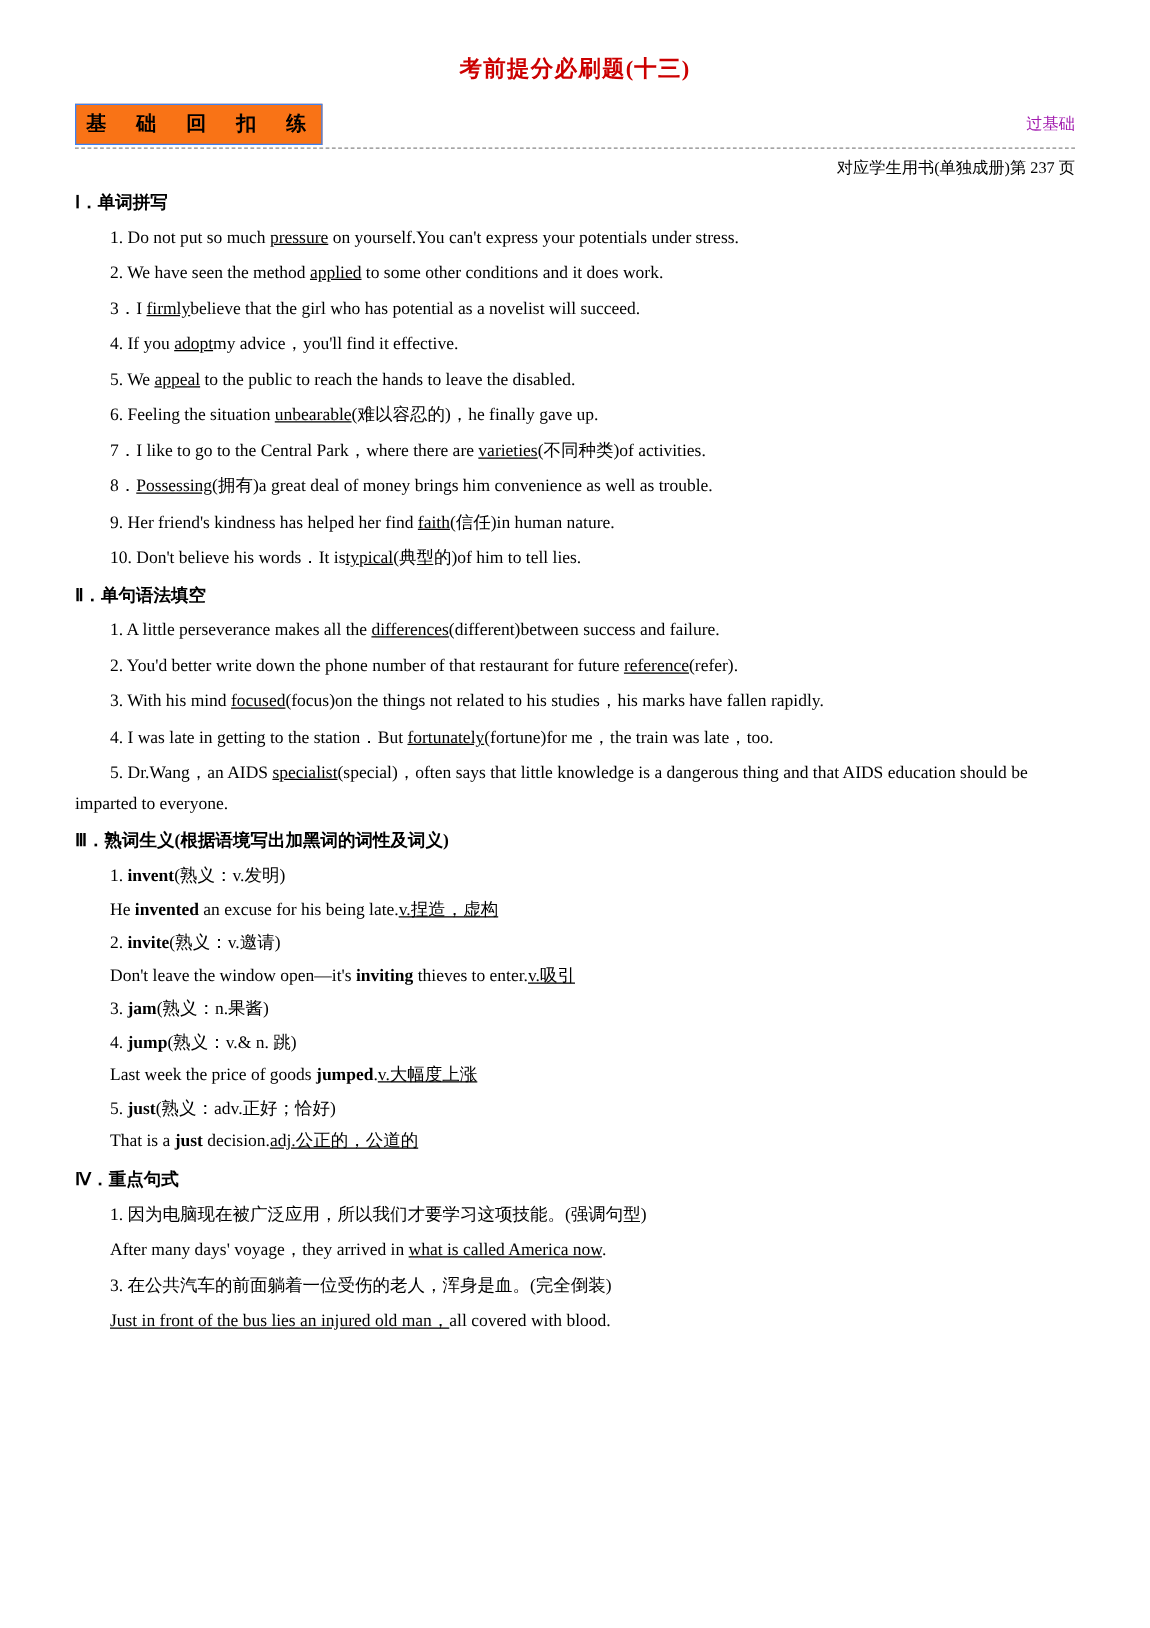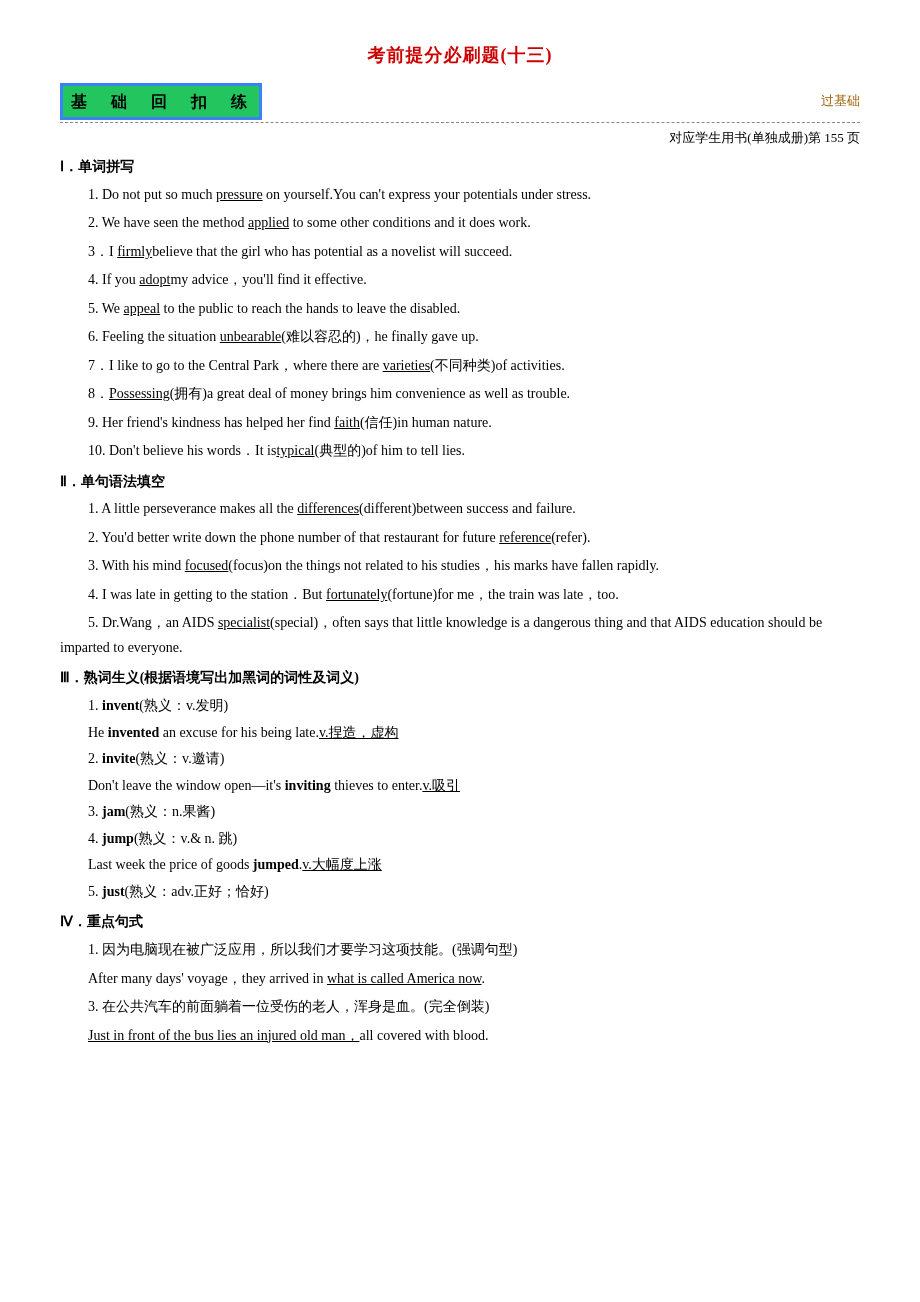--- a/index.html
+++ b/index.html
@@ -30,34 +30,34 @@
 
     .section-header {
       display: flex;
       align-items: center;
       margin-bottom: 4px;
       border-bottom: 1px dashed #888;
       padding-bottom: 2px;
     }
 
     .section-title-box {
-      background-color: #22c55e;
-      border: 3px solid #3b82f6;
+      background-color: #f97316;
+      border: 1px solid #3b82f6;
       padding: 2px 8px;
       font-size: 16px;
       font-weight: bold;
       letter-spacing: 4px;
       color: #000;
       margin-right: 8px;
     }
 
     .section-right {
       margin-left: auto;
       font-size: 13px;
-      color: #a16207;
+      color: #a21caf;
     }
 
     .page-ref {
       text-align: right;
       font-size: 13px;
       margin-bottom: 6px;
       color: #000;
     }
 
     .sub-section {
@@ -106,21 +106,21 @@
 </head>
 <body>
 
 <div class="page-title">考前提分必刷题(十三)</div>
 
 <div class="section-header">
   <div class="section-title-box">基　础　回　扣　练</div>
   <div class="section-right">过基础</div>
 </div>
 
-<div class="page-ref">对应学生用书(单独成册)第 155 页</div>
+<div class="page-ref">对应学生用书(单独成册)第 237 页</div>
 
 <div class="sub-section">Ⅰ．单词拼写</div>
 
 <div class="content-block">
   <span>1. Do not put so much </span><u>pressure</u><span> on yourself.You can't express your potentials under stress.</span>
 </div>
 
 <div class="content-block">
   <span>2. We have seen the method </span><u>applied</u><span> to some other conditions and it does work.</span>
 </div>
@@ -203,20 +203,23 @@
 
   <div class="item">
     <span>4. </span><span class="bold">jump</span><span>(熟义：v.&amp; n. 跳)</span>
   </div>
   <div class="item-example">
     <span>Last week the price of goods </span><span class="bold">jumped</span><span>.</span><u>v.大幅度上涨</u>
   </div>
 
   <div class="item">
     <span>5. </span><span class="bold">just</span><span>(熟义：adv.正好；恰好)</span>
+  </div>
+  <div class="item-example">
+    <span>That is a </span><span class="bold">just</span><span> decision.</span><u>adj.公正的，公道的</u>
   </div>
 </div>
 
 <div class="sub-section">Ⅳ．重点句式</div>
 
 <div class="section-iv">
 
   <div class="item">
     <div class="content-block">
       <span>1. 因为电脑现在被广泛应用，所以我们才要学习这项技能。(强调句型)</span>

